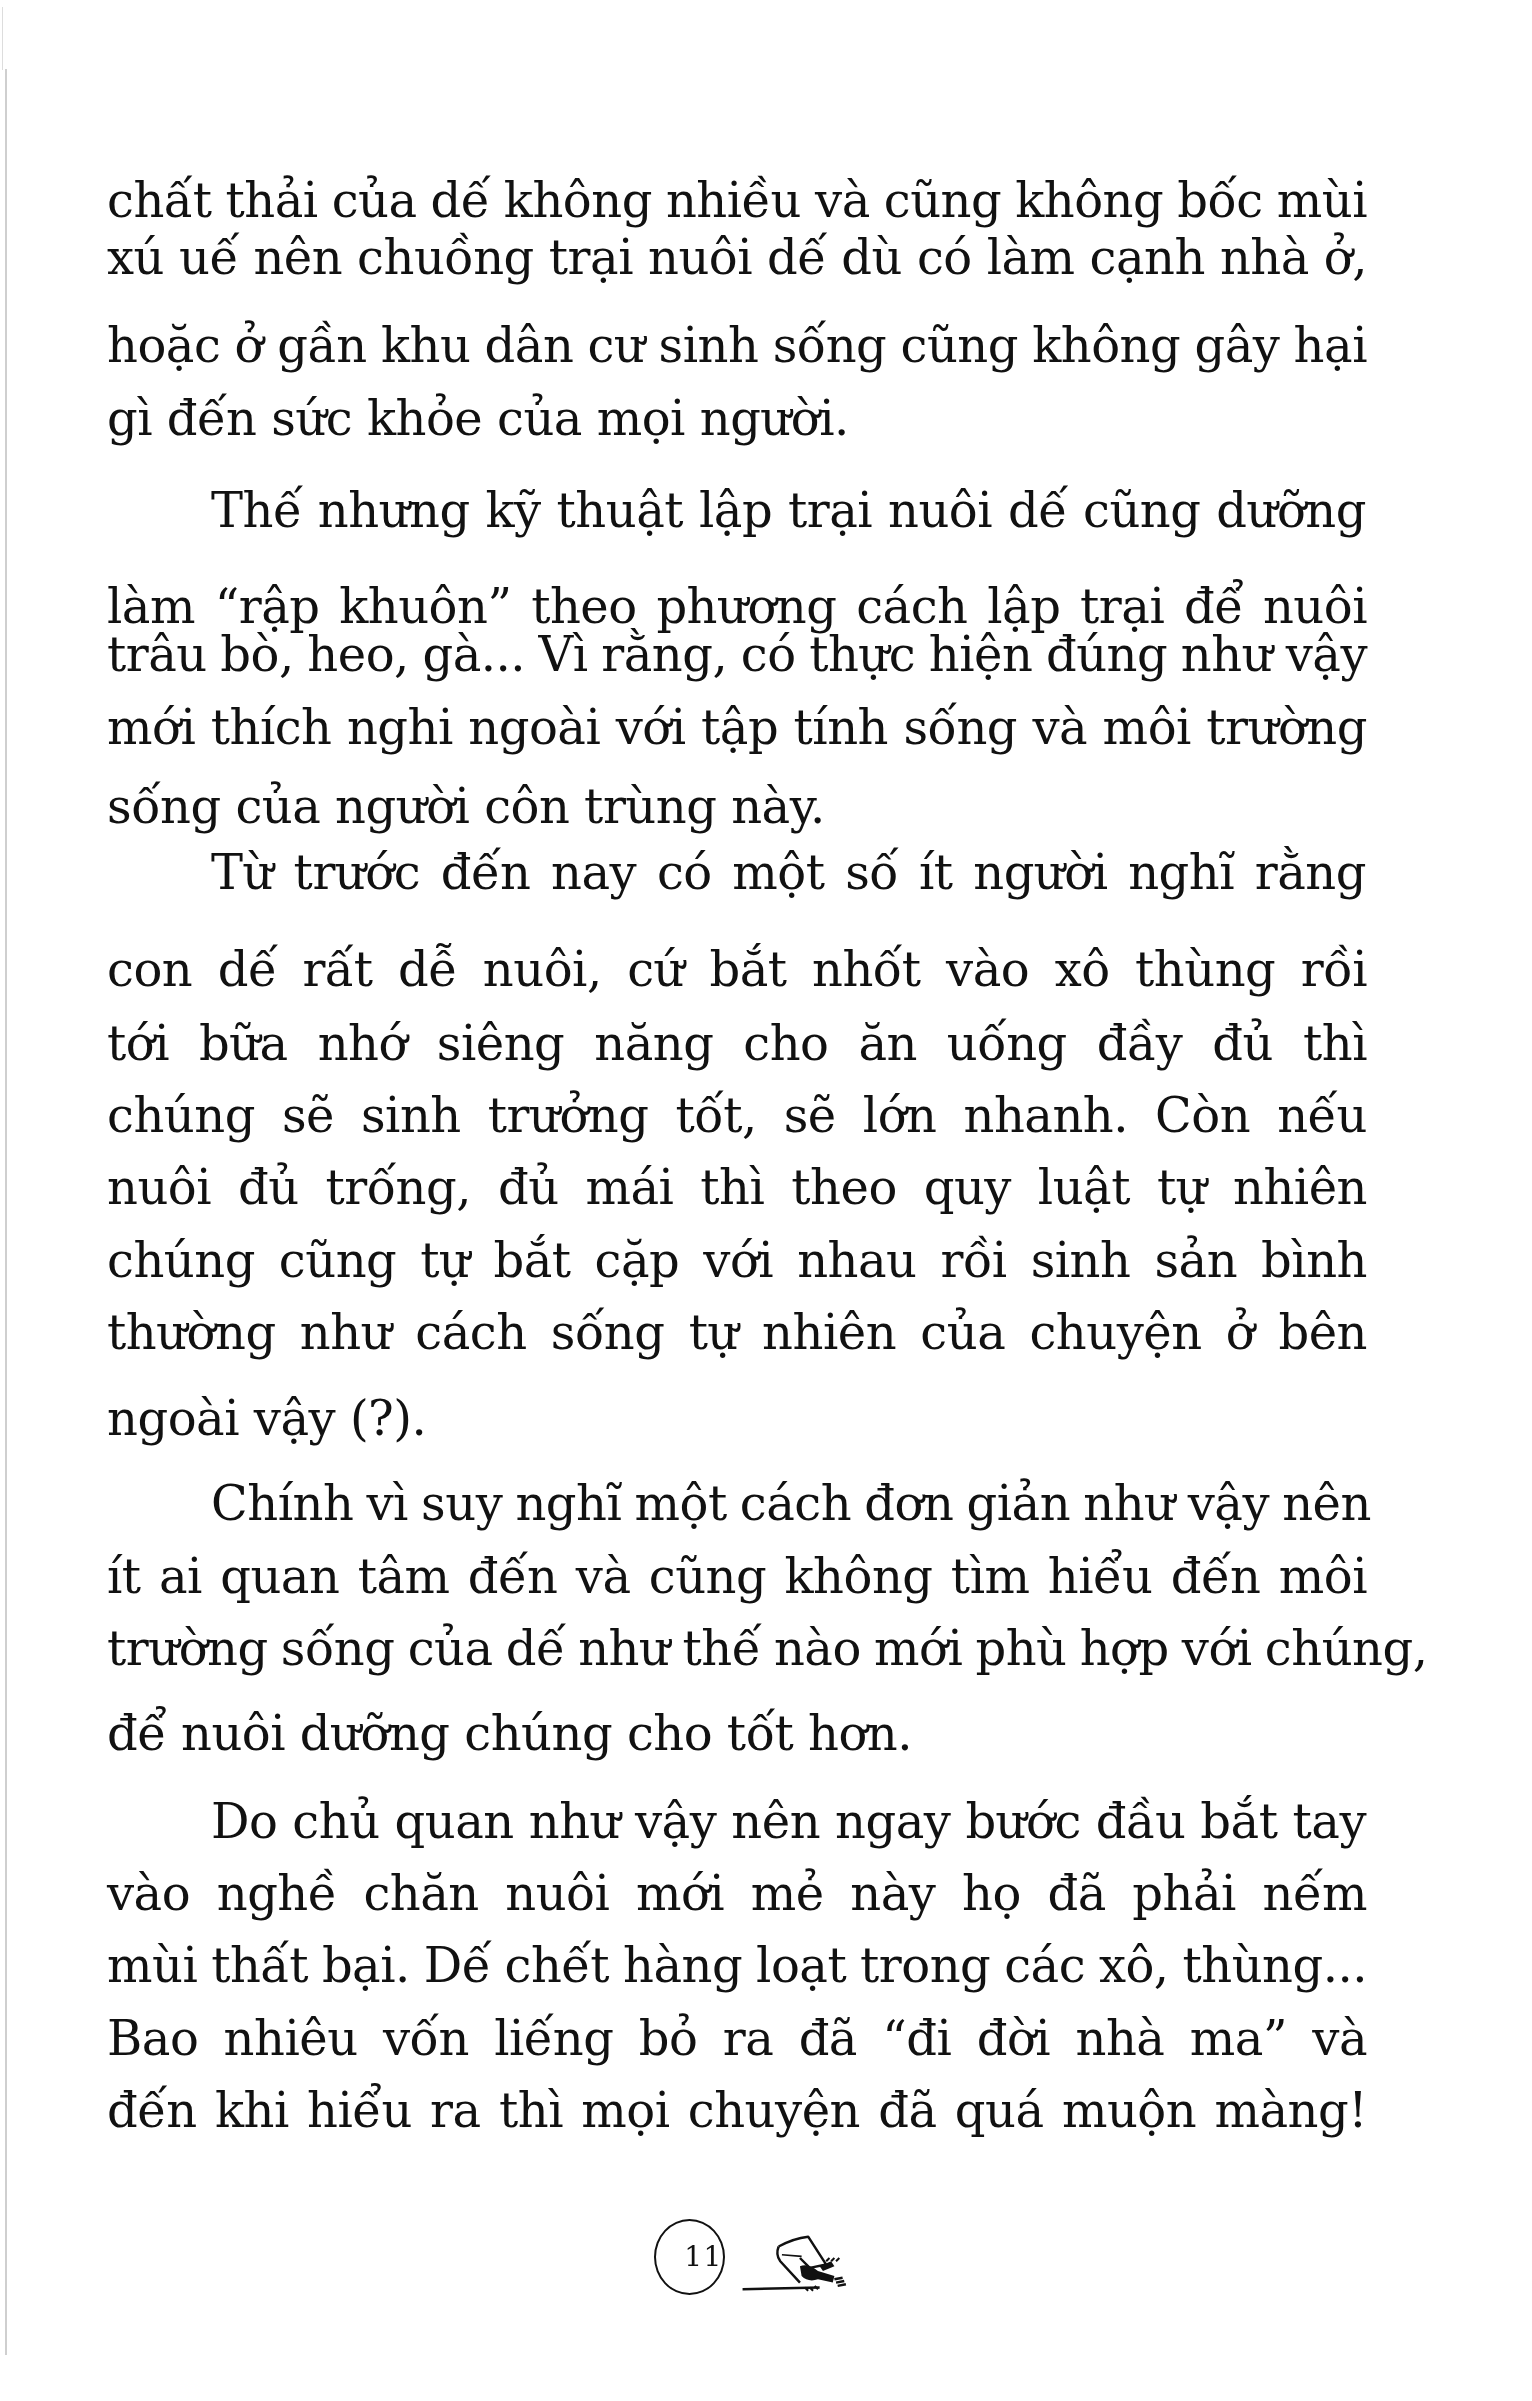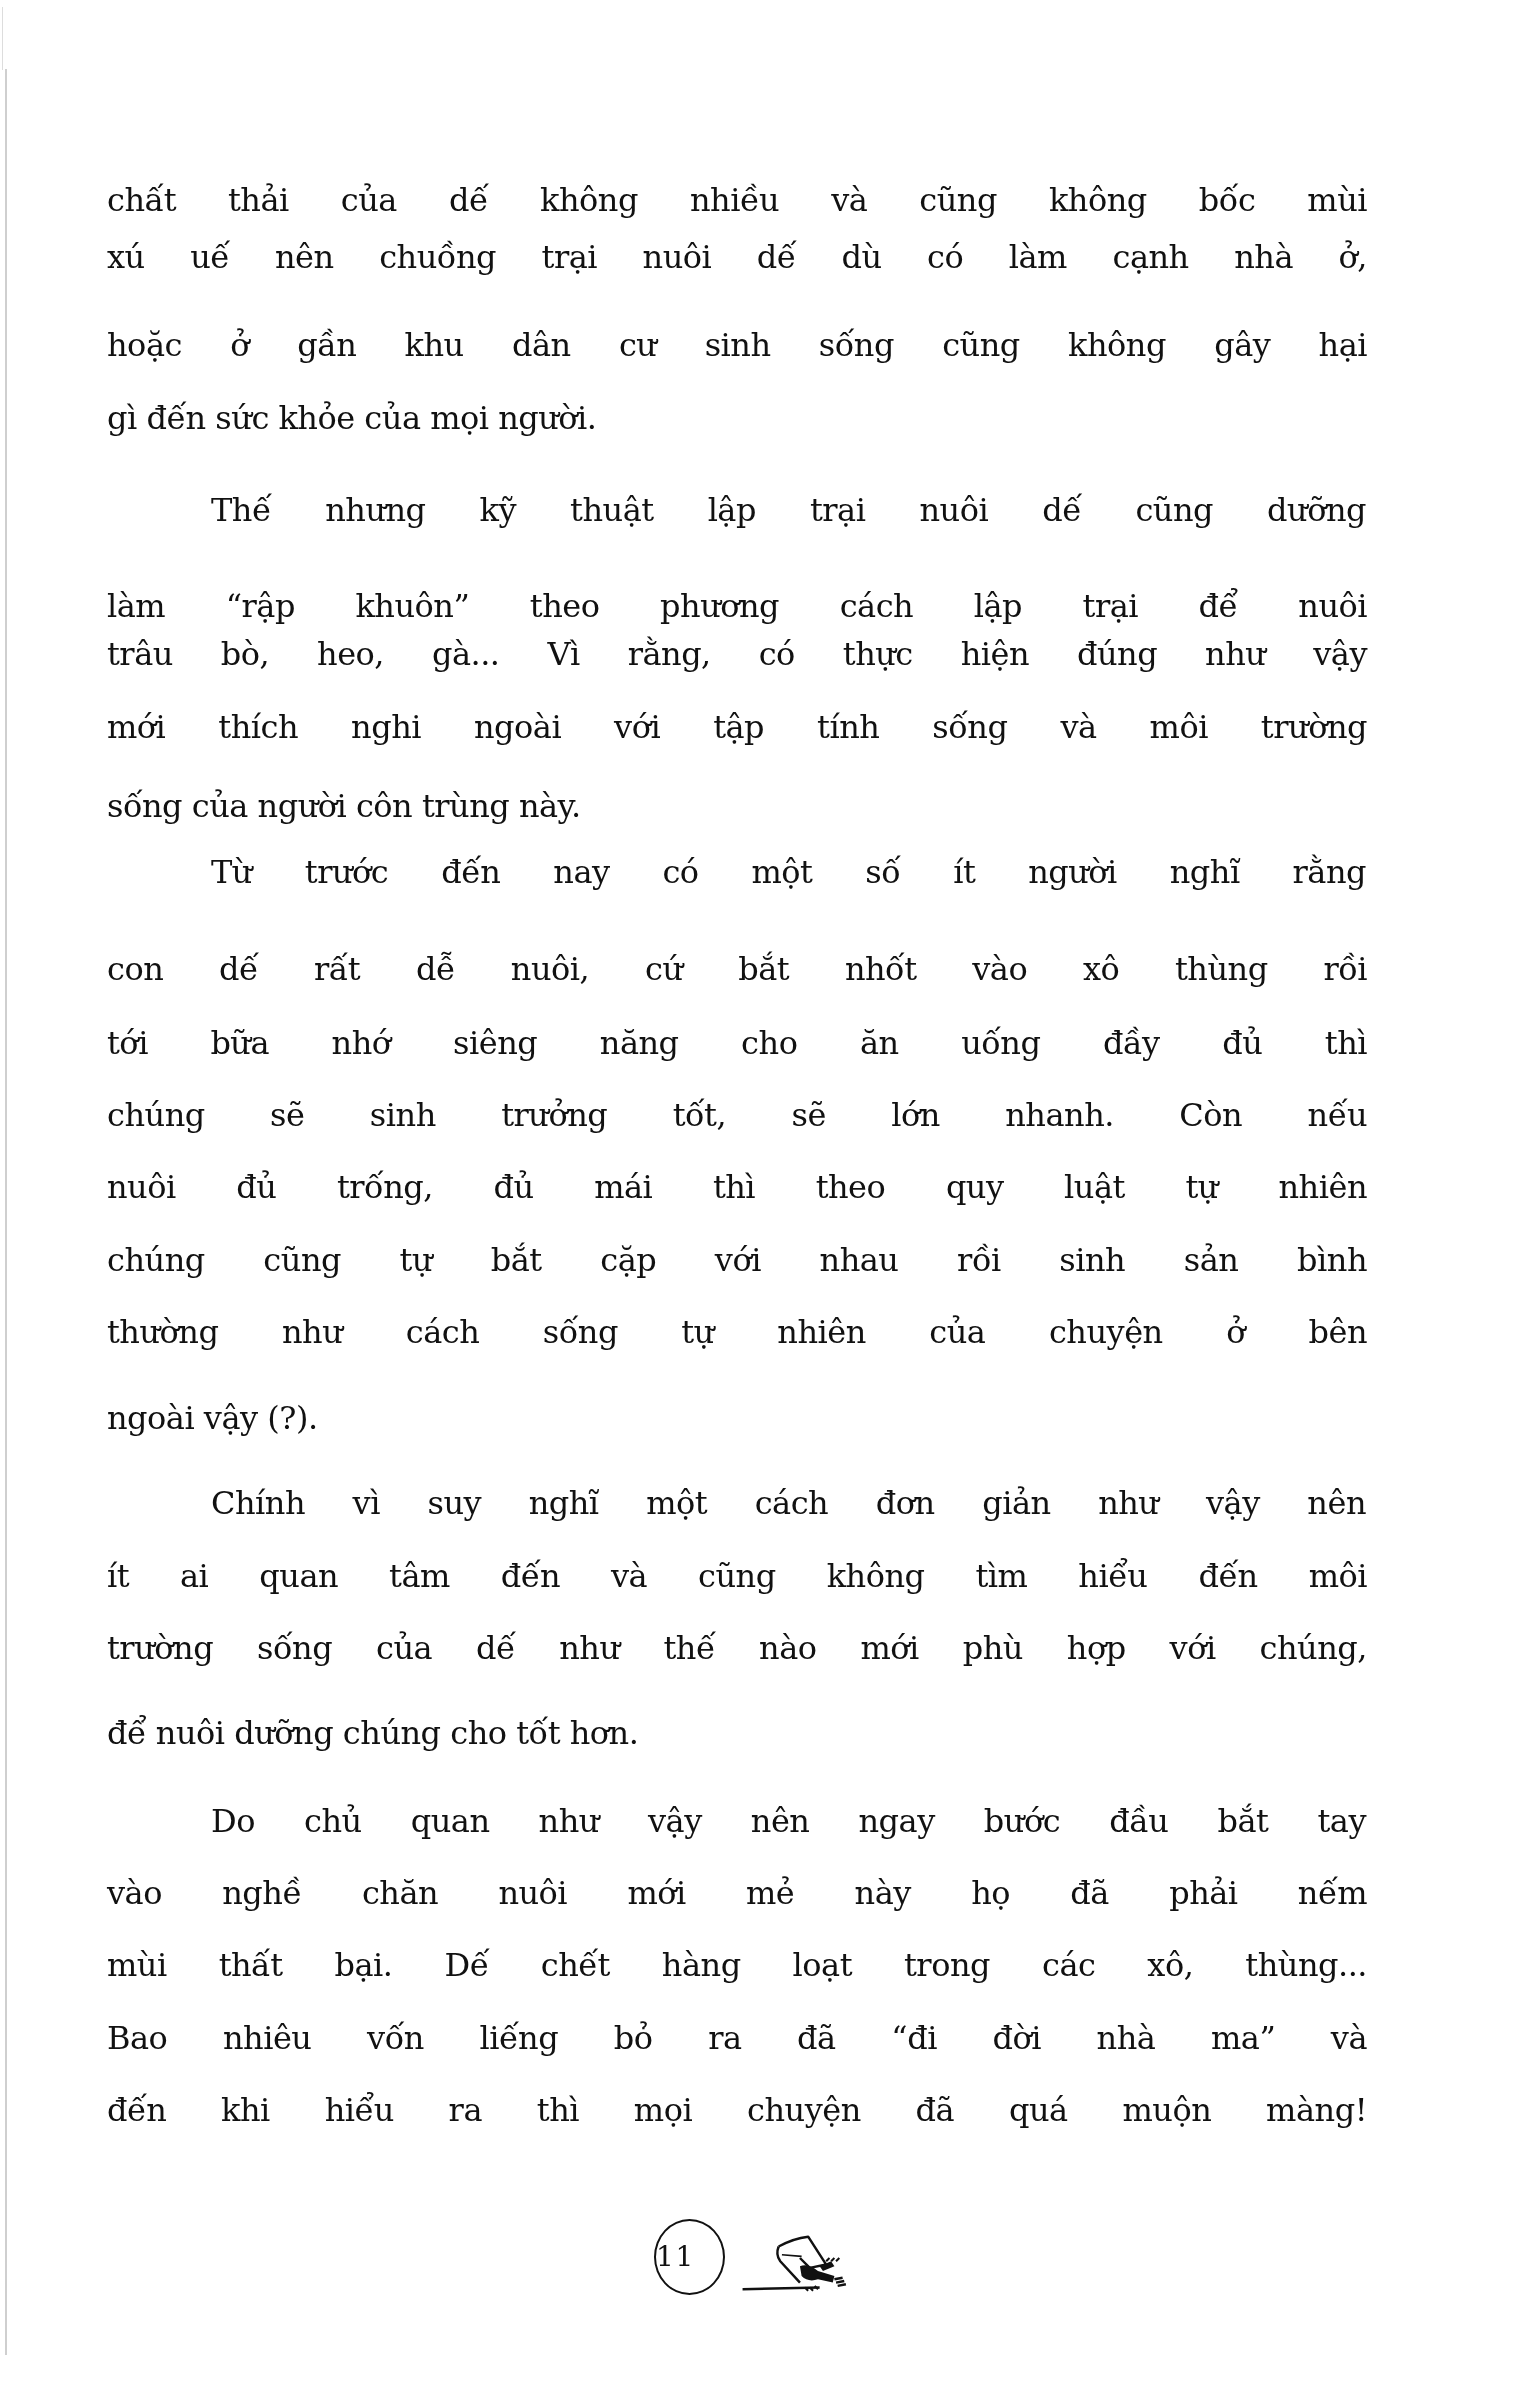--- a/index.html
+++ b/index.html
@@ -35,21 +35,21 @@
     position: absolute;
     left: 107px;
     top: 0;
     width: 1260px;
   }
   .line {
     position: absolute;
     left: 0;
     width: 1260px;
     height: 72px;
-    font-size: 32px;
+    font-size: 48px;
     line-height: 72px;
     white-space: nowrap;
     text-align: justify;
     text-align-last: justify;
     font-weight: 500;
     letter-spacing: -0.5px;
     word-spacing: -1.6px;
   }
   .line.indent {
     left: 104px;
@@ -72,21 +72,21 @@
     left: 0;
     top: 1.6px;
     width: 71px;
     height: 76px;
     border: 2.5px solid #111;
     border-radius: 50%;
     box-sizing: border-box;
     font-family: "DejaVu Serif", serif;
     font-size: 28px;
     line-height: 71px;
-    text-align: left;
+    text-align: right;
     letter-spacing: 1.6px;
     color: #111;
   }
   .cricket-icon {
     position: absolute;
     left: 49px;
     top: 0;
     width: 148px;
     height: 82px;
   }

